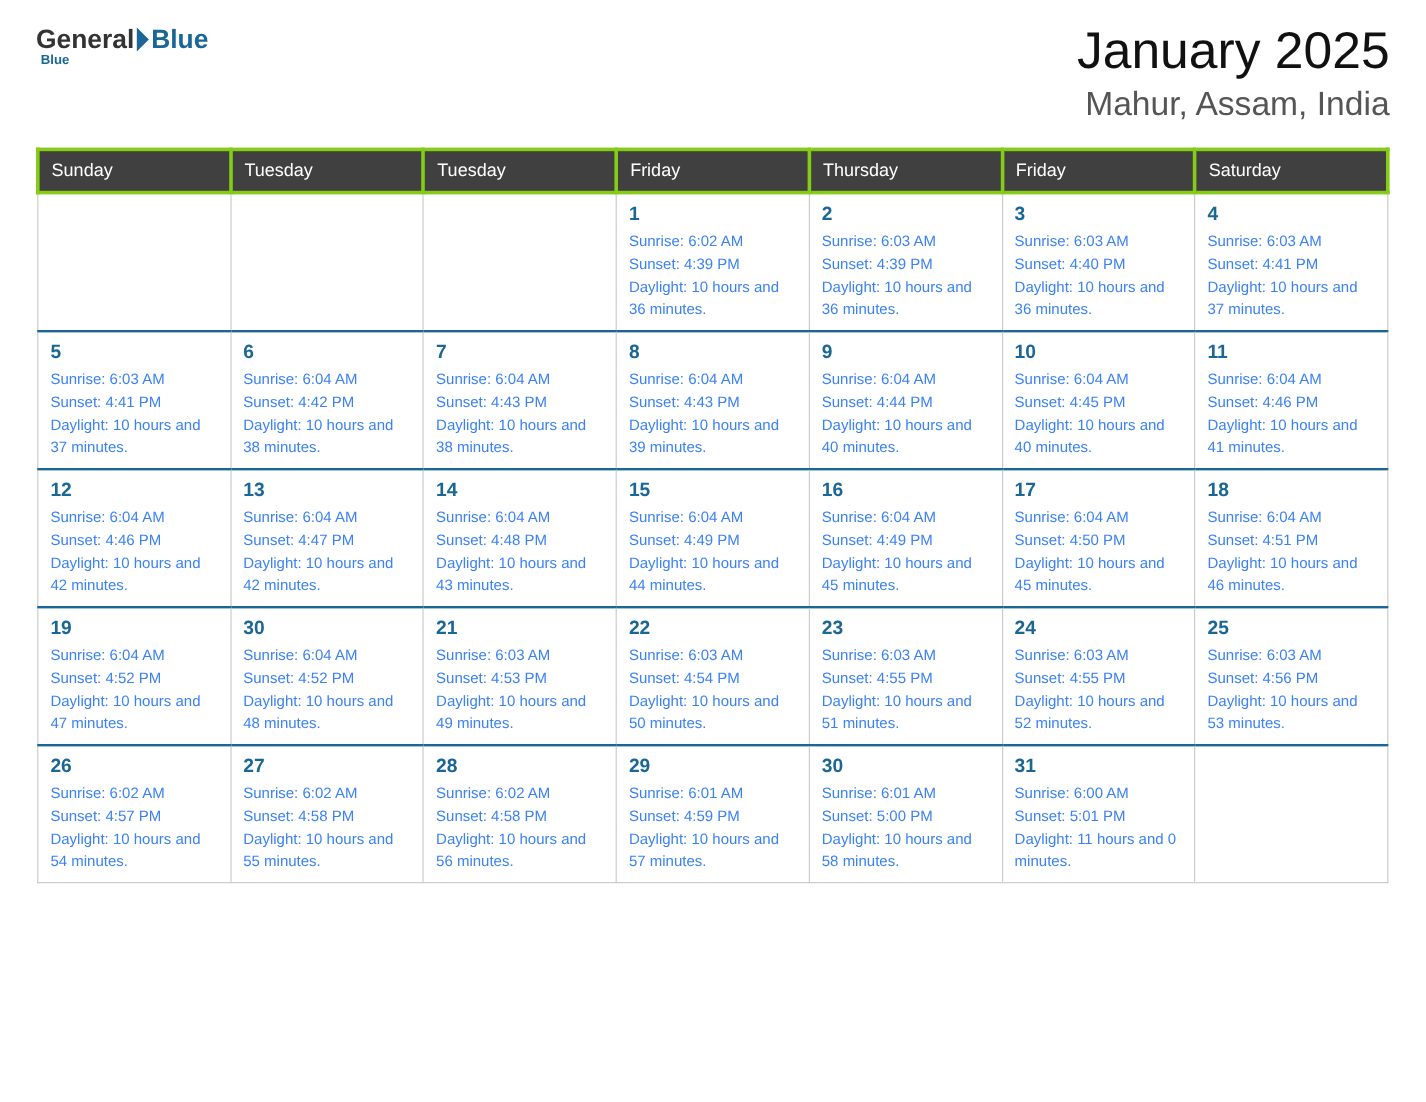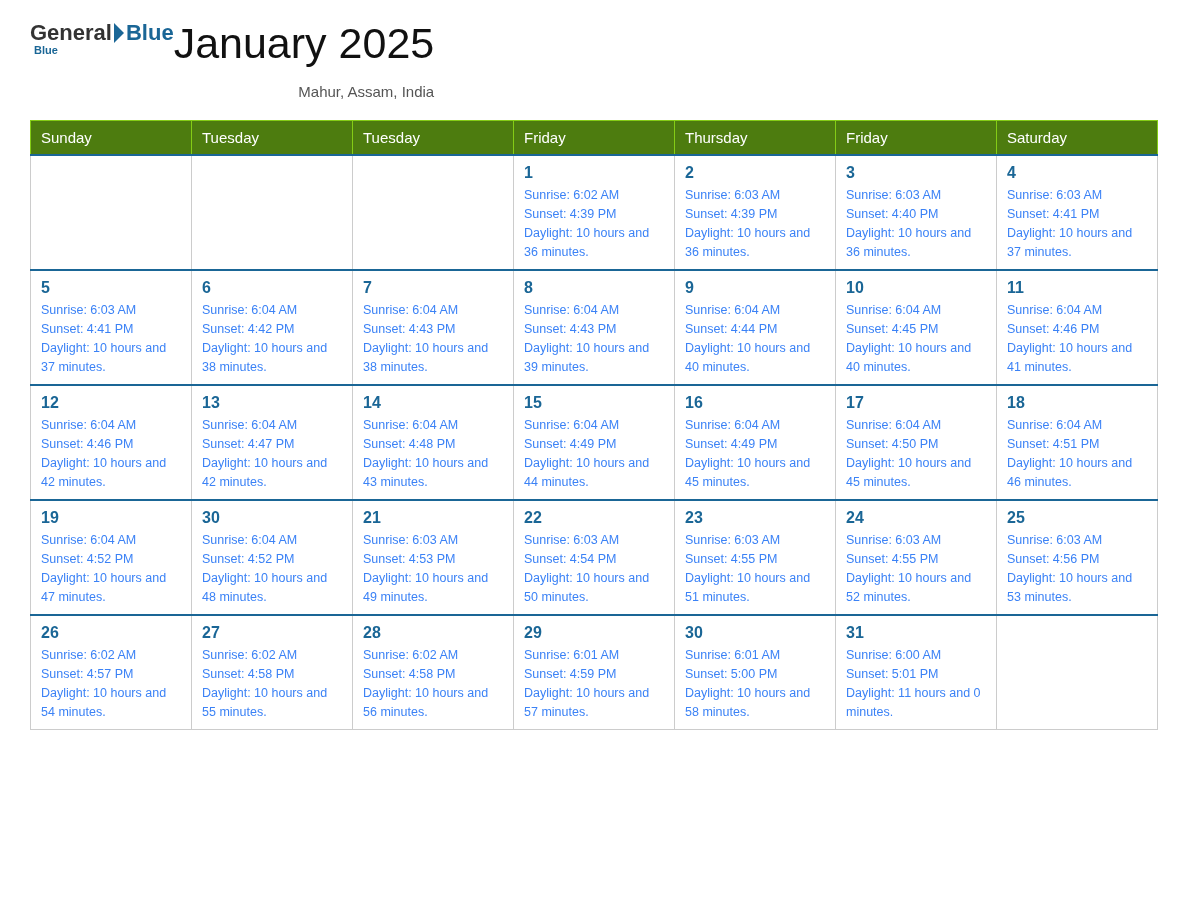--- a/index.html
+++ b/index.html
@@ -6,21 +6,21 @@
     body {
       font-family: Arial, Helvetica, sans-serif;
       background: #fff;
       width: 1188px;
       min-height: 918px;
       padding: 20px 30px;
     }
 
     .header {
       display: flex;
-      justify-content: flex-start;
+      justify-content: space-between;
       align-items: flex-start;
       margin-bottom: 20px;
     }
 
     .logo {
       display: flex;
       flex-direction: column;
       align-items: flex-start;
     }
 
@@ -63,39 +63,39 @@
     }
 
     .month-title {
       font-size: 43px;
       font-weight: normal;
       color: #111;
       line-height: 1.1;
     }
 
     .location {
-      font-size: 15px;
+      font-size: 28px;
       color: #555;
-      margin-top: 16px;
+      margin-top: 4px;
     }
 
     .calendar-table {
       width: 100%;
       border-collapse: collapse;
       border: 1px solid #ccc;
     }
 
     .calendar-table th {
-      background-color: #4d7c0f;
+      background-color: #404040;
       color: #fff;
       font-size: 15px;
       font-weight: normal;
       padding: 8px 10px;
       text-align: left;
-      border: 1px solid #84cc16;
+      border: 3px solid #84cc16;
     }
 
     .calendar-table td {
       vertical-align: top;
       padding: 8px 10px;
       border: 1px solid #ccc;
       width: calc(100% / 7);
       min-height: 100px;
       font-size: 13px;
       color: #333;

